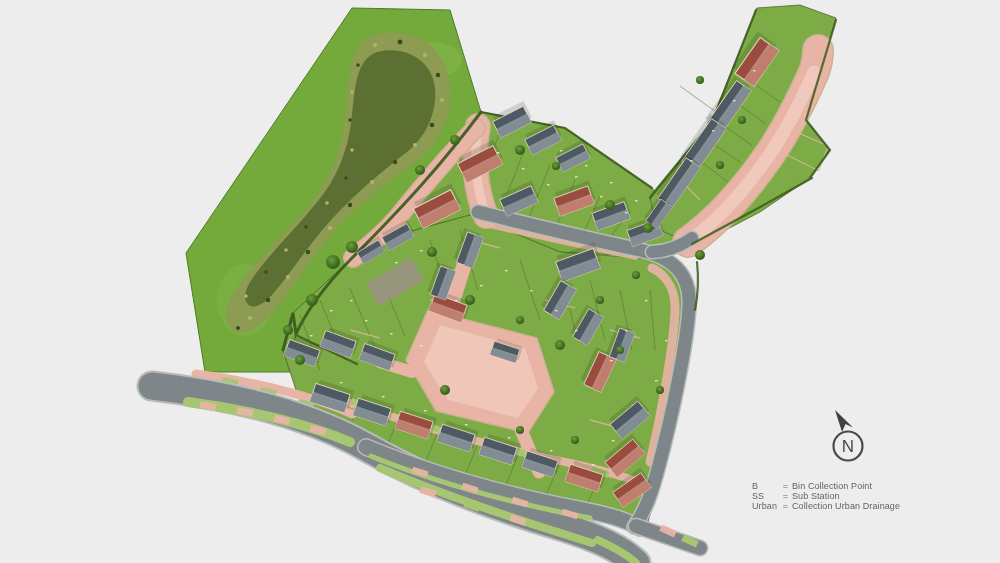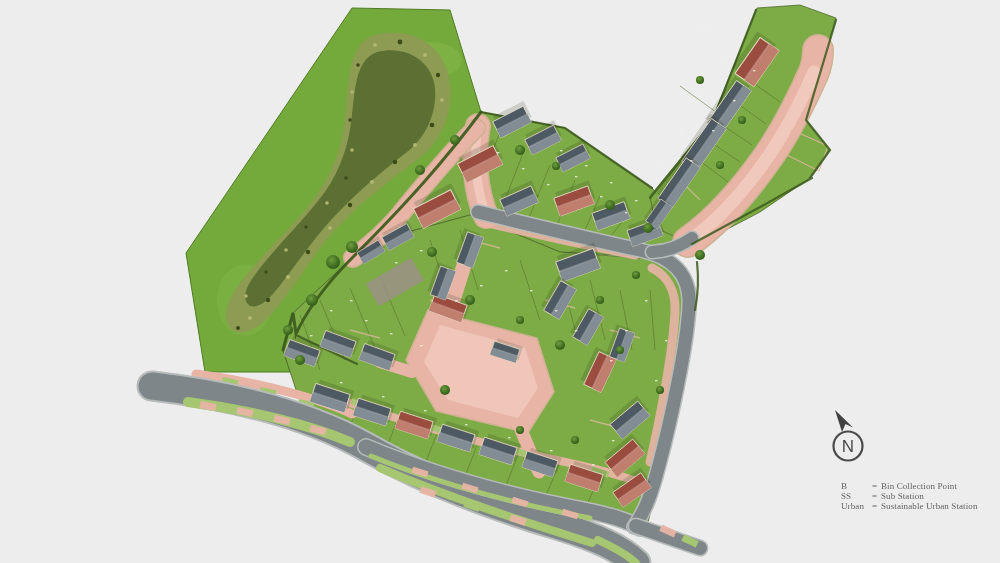--- a/index.html
+++ b/index.html
@@ -40,22 +40,22 @@
   .divl{stroke:#55702c;stroke-width:1;opacity:.55;}
   .fence{stroke:#cdb88f;stroke-width:1.3;opacity:.9;}
   .speck{fill:#f4f2e6;opacity:.8;}
 
   
   .compass-circle{fill:none;stroke:#4a4a4a;stroke-width:2.2;}
   .compass-n{fill:#4a4a4a;font-size:17px;font-family:"Liberation Sans",sans-serif;}
   .pointer{fill:#414141;}
 
   
-  .legend{position:absolute;left:841px;top:482px;color:var(--legend-text,#636363);
-          font-size:9px;line-height:9.8px;letter-spacing:.1px;font-family:Liberation Serif, serif;}
+  .legend{position:absolute;left:752px;top:482px;color:var(--legend-text,#636363);
+          font-size:9px;line-height:9.8px;letter-spacing:.1px;}
   .legend-row{white-space:nowrap;}
   .legend-abbr{display:inline-block;width:27px;}
   .legend-eq{display:inline-block;width:13px;text-align:center;}
 </style>
 </head>
 <body>
 
 <div class="stage">
 <svg width="1000" height="563" viewBox="0 0 1000 563">
   <defs>
@@ -336,16 +336,16 @@
 </svg>
 
   <div class="legend">
     <div class="legend-row">
       <span class="legend-abbr">B</span><span class="legend-eq">=</span><span class="legend-meaning">Bin Collection Point</span>
     </div>
     <div class="legend-row">
       <span class="legend-abbr">SS</span><span class="legend-eq">=</span><span class="legend-meaning">Sub Station</span>
     </div>
     <div class="legend-row">
-      <span class="legend-abbr">Urban</span><span class="legend-eq">=</span><span class="legend-meaning">Sustainable Urban Station</span>
+      <span class="legend-abbr">Urban</span><span class="legend-eq">=</span><span class="legend-meaning">Collection Urban Drainage</span>
     </div>
   </div>
 </div>
 
 </body></html>

